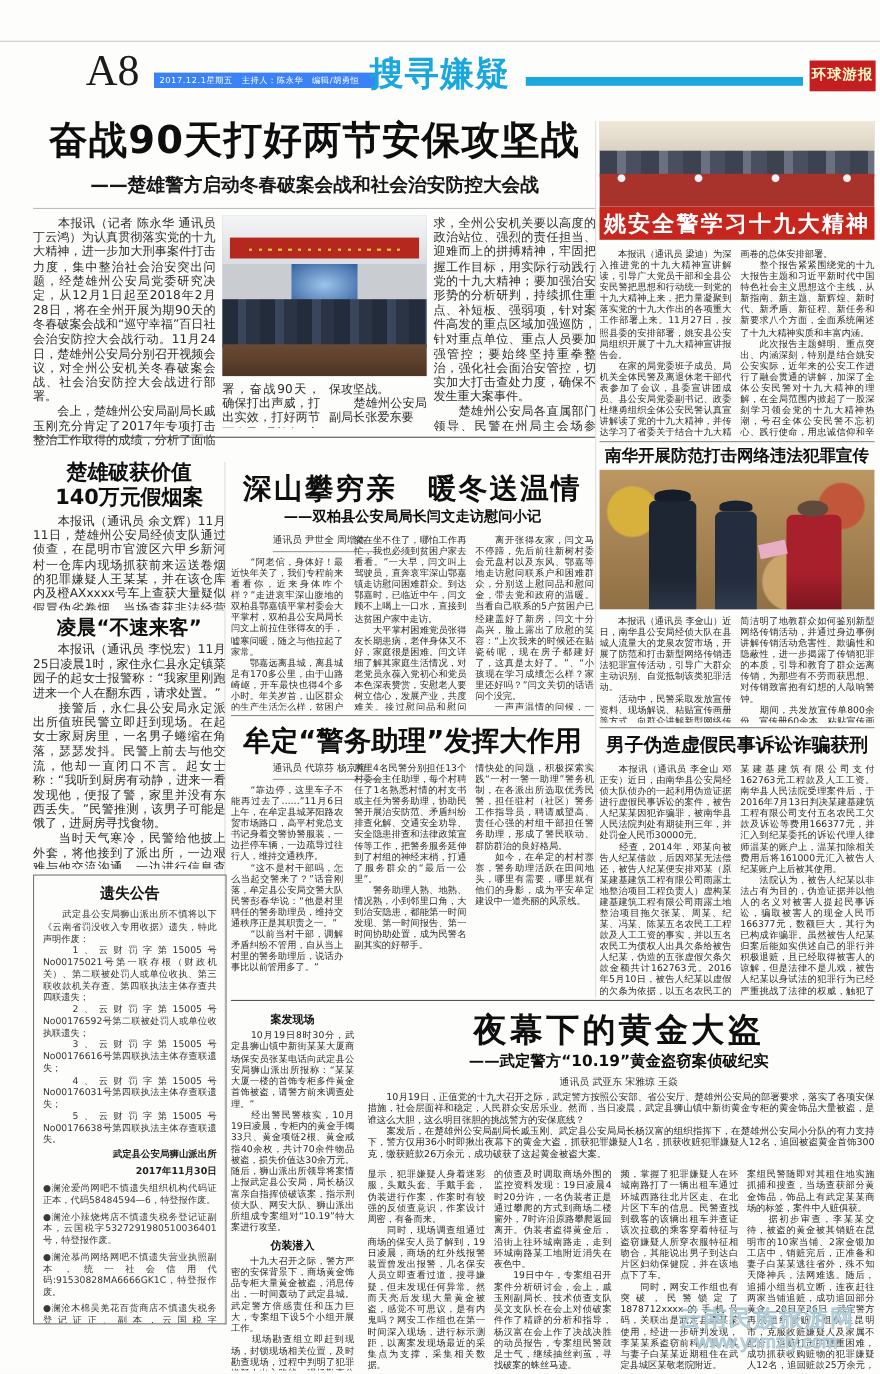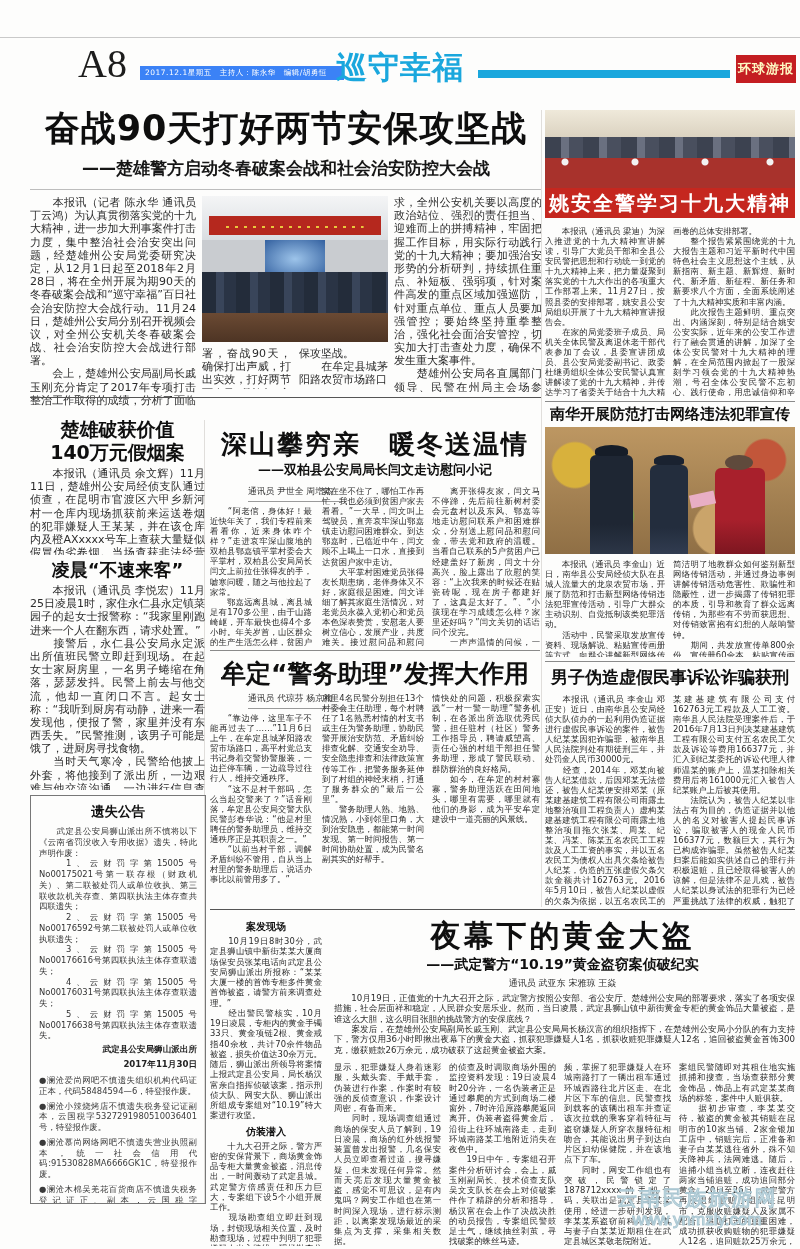--- a/index.html
+++ b/index.html
@@ -70,41 +70,41 @@
   .wm .l2{font-size:17px;font-family:"Liberation Sans",sans-serif;}
 </style>
 </head>
 <body>
 
 <div class="page">
 
   <div class="hr" style="left:0;top:37px;width:800px;background:#c9c9c9"></div>
   <div class="abs pageno">A8</div>
   <div class="abs datebar">2017.12.1星期五　主持人：陈永华　编辑/胡勇恒</div>
-  <div class="abs sectitle">巡守幸福</div>
+  <div class="abs sectitle">搜寻嫌疑</div>
   <div class="abs bluebar"></div>
   <div class="abs brandbox">环球游报</div>
 
   <div class="abs lead-head">奋战90天打好两节安保攻坚战</div>
   <div class="abs lead-sub">——楚雄警方启动冬春破案会战和社会治安防控大会战</div>
   <div class="hr" style="left:30px;top:189px;width:512px;background:#bdbdbd"></div>
 
   <div class="bt" style="left:30px;top:196px;width:166px;height:212px">　　本报讯（记者 陈永华 通讯员 丁云鸿）为认真贯彻落实党的十九大精神，进一步加大刑事案件打击力度，集中整治社会治安突出问题，经楚雄州公安局党委研究决定，从12月1日起至2018年2月28日，将在全州开展为期90天的冬春破案会战和“巡守幸福”百日社会治安防控大会战行动。11月24日，楚雄州公安局分别召开视频会议，对全州公安机关冬春破案会战、社会治安防控大会战进行部署。
 　　会上，楚雄州公安局副局长戚玉刚充分肯定了2017年专项打击整治工作取得的成绩，分析了面临的形势和存在的问题，要求全州公安机关要把思想统一到州局党委的安排部署上来，将破案会战作为当前工作的重要政治任务，切实增强责任感和紧迫感，精心组织，周密部</div>
 
   <div class="photo" style="left:202px;top:196px;width:186px;height:146px">
     <div class="ph-ceiling"></div>
     <div class="ph-banner"></div>
     <div class="ph-screen"></div>
     <div class="ph-people"></div>
     <div class="ph-desk"></div>
   </div>
   <div class="bt" style="left:202px;top:347px;width:89px;height:42px">署，奋战90天，确保打出声威，打出实效，打好两节两会及“彝族年”安</div>
   <div class="bt" style="left:299px;top:347px;width:89px;height:42px">保攻坚战。
-　　在牟定县城茅阳路农贸市场路口</div>
+　　楚雄州公安局副局长张爱东要</div>
 
   <div class="bt" style="left:394px;top:196px;width:148px;height:196px">求，全州公安机关要以高度的政治站位、强烈的责任担当、迎难而上的拼搏精神，牢固把握工作目标，用实际行动践行党的十九大精神；要加强治安形势的分析研判，持续抓住重点、补短板、强弱项，针对案件高发的重点区域加强巡防，针对重点单位、重点人员要加强管控；要始终坚持重拳整治，强化社会面治安管控，切实加大打击查处力度，确保不发生重大案事件。
 　　楚雄州公安局各直属部门领导、民警在州局主会场参会，各县市公安局、派出所相关领导和民警在分会场通过视频参会。会后，楚雄州各级公安机关认真按照州局党委的部署，迅速掀起冬春破案会战、社会治安防控大会战高潮，全力为全州“两节”、“两会”、“彝族年”创造一个安全良好的社会治安环境。</div>
   <div class="hr" style="left:30px;top:397px;width:512px;background:#555"></div>
 
   <div class="vr" style="left:204px;top:420px;height:784px"></div>
   <div class="vr" style="left:541px;top:110px;height:797px"></div>
 
   <div class="abs midhead" style="left:30px;top:418px;width:175px;font-size:19px;line-height:1.2">
     <div>楚雄破获价值</div>

